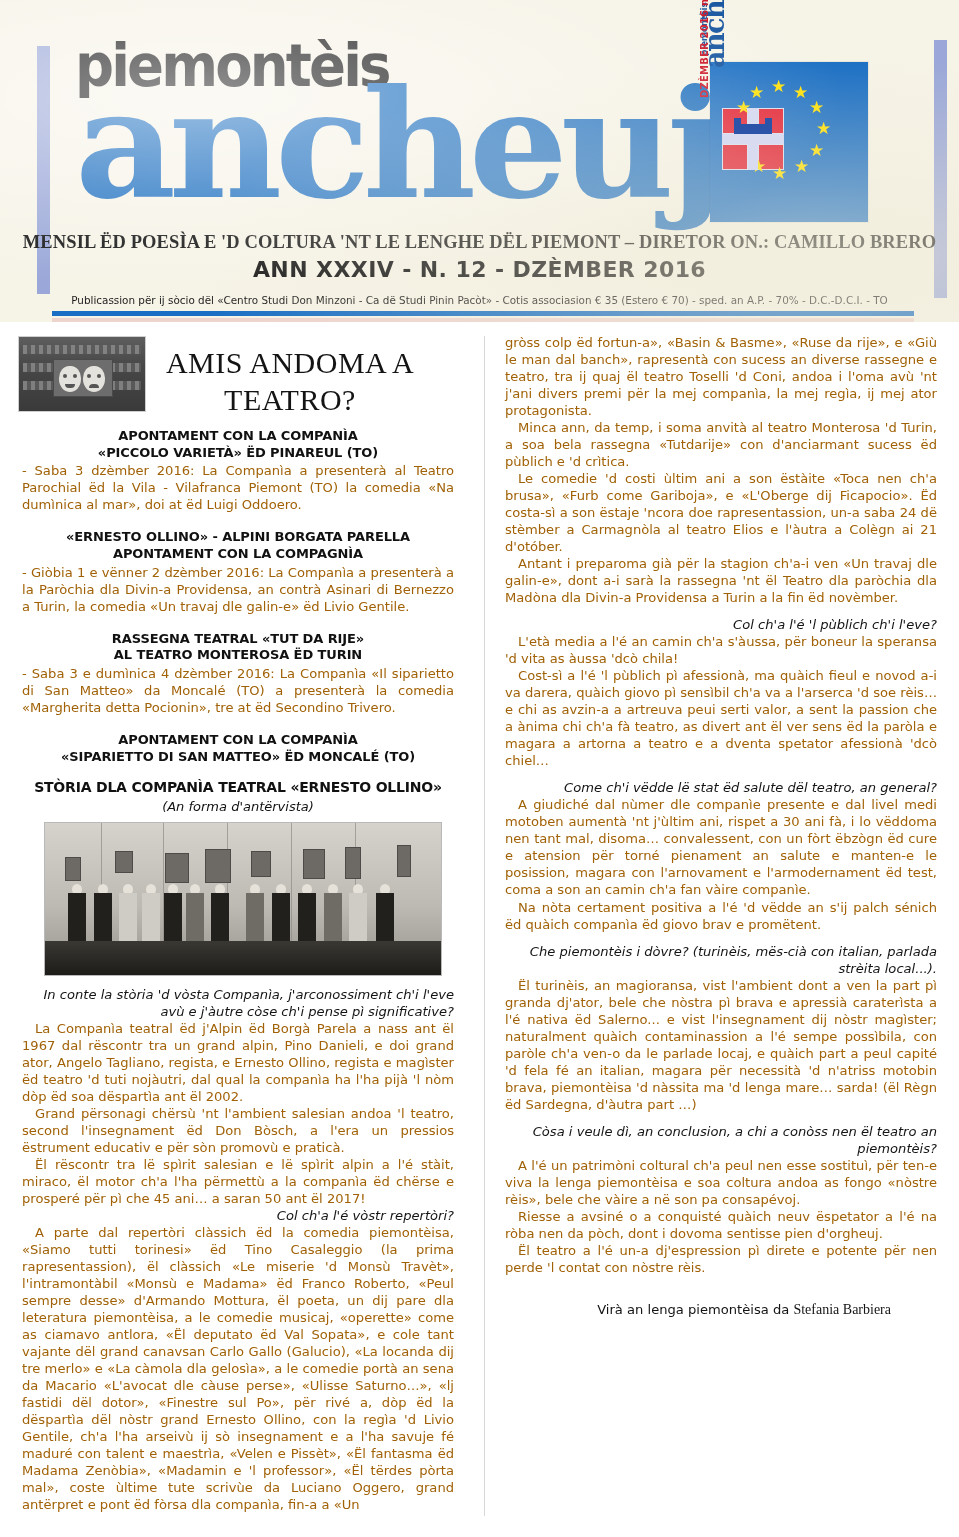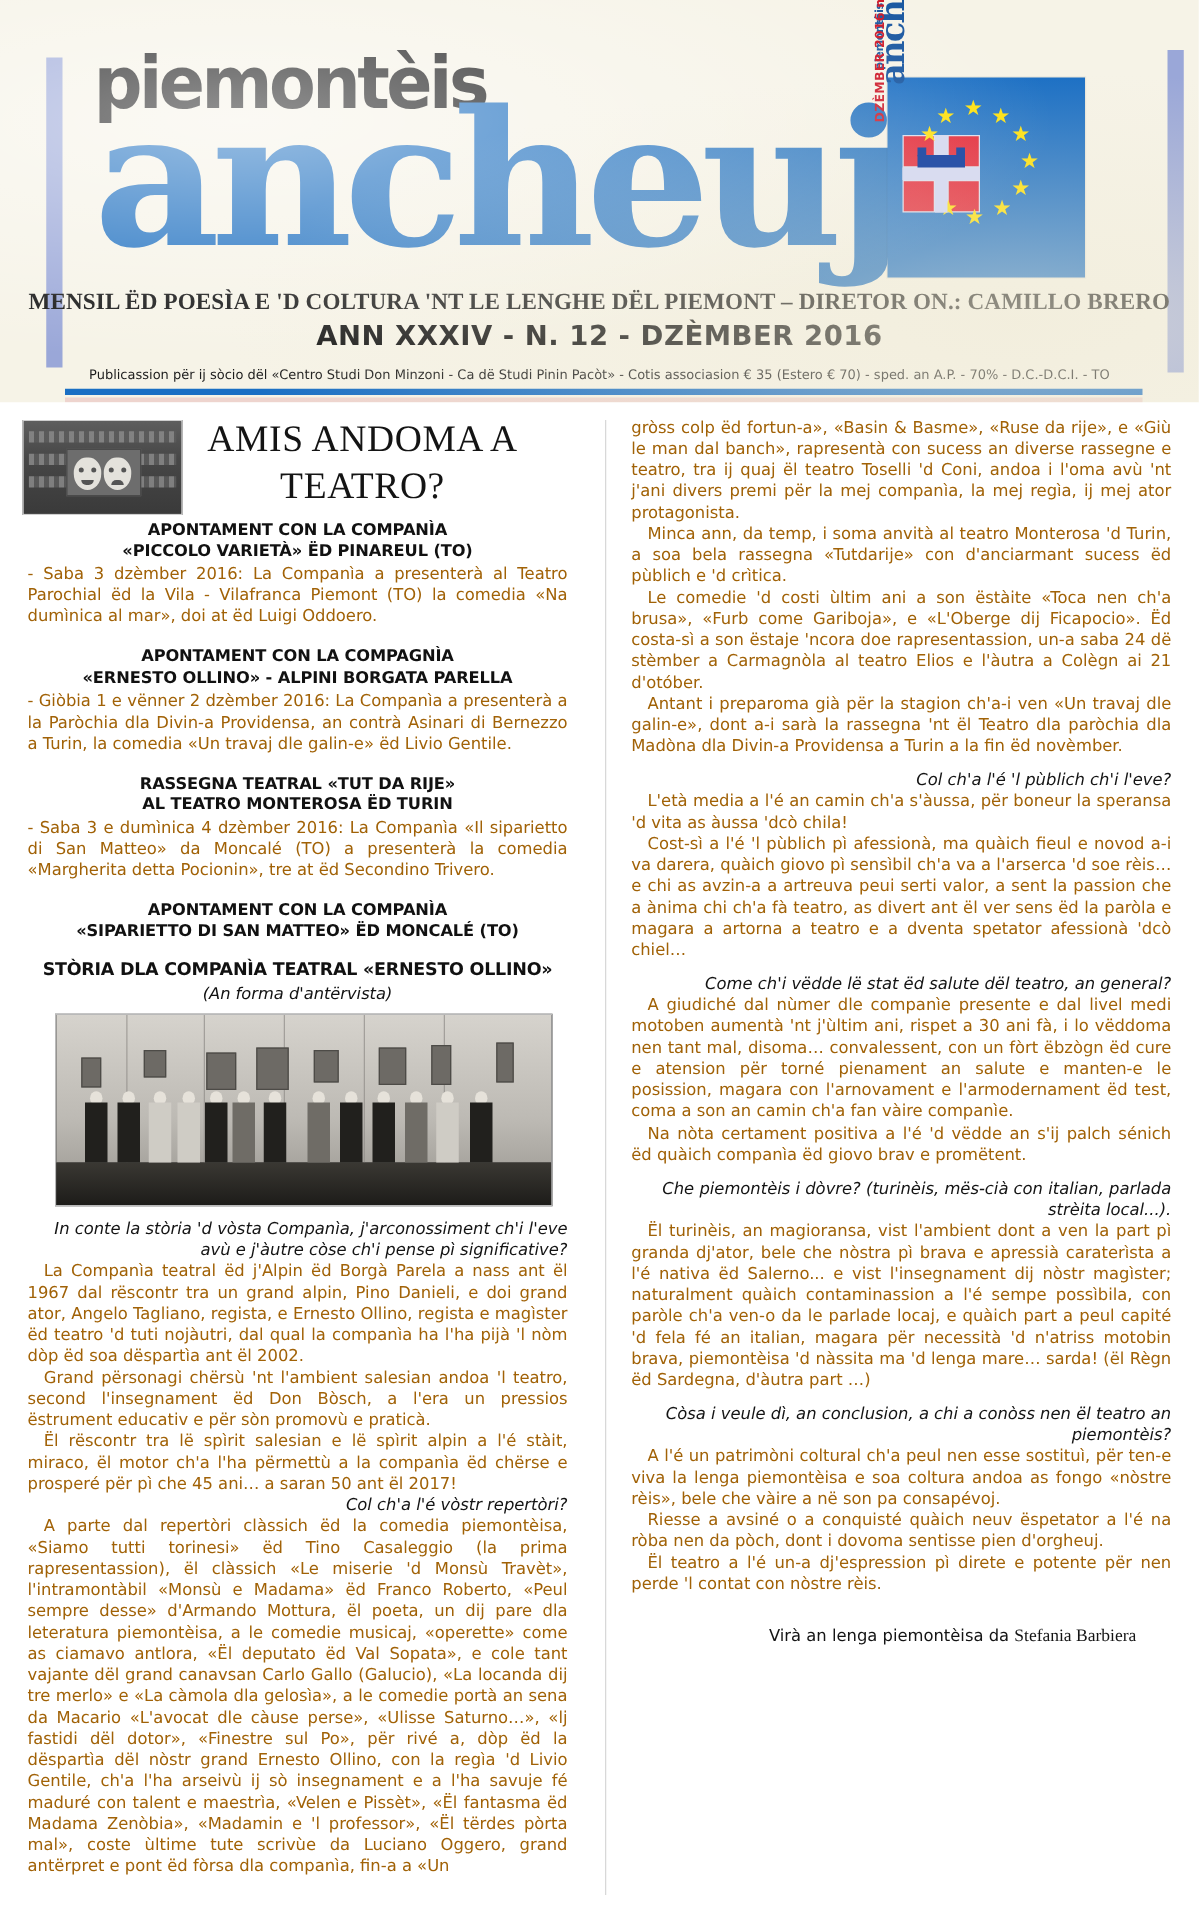--- a/index.html
+++ b/index.html
@@ -160,21 +160,21 @@
   .col.right{left:505px;}
   #col-divider{
     position:absolute;left:484px;top:14px;width:1px;height:1180px;
     background:#d8d8d8;
   }
 
   .headline{
     font-family:"Liberation Serif", serif;
     font-size:30px;font-weight:normal;letter-spacing:.5px;
     color:#141414;text-align:center;line-height:1.22;
-    margin:0 0 4px 118px;width:300px;
+    margin:11px 0 4px 118px;width:300px;
   }
 
   #thumb-theatre{
     position:absolute;left:-4px;top:2px;
     width:126px;height:74px;
     background:#3a3a3a;
     border:1px solid #cfcfcf;
     overflow:hidden;
   }
   #thumb-theatre .hall{
@@ -234,21 +234,21 @@
   p.body.indent{text-indent:13px;}
   p.q{
     font-family:"DejaVu Sans", sans-serif;
     font-style:italic;font-size:13.1px;line-height:1.30;
     color:#141414;text-align:right;
     margin:10px 0 0 0;text-indent:11px;
   }
   p.sig{
     font-family:"Liberation Serif", serif;
     font-size:14px;color:#141414;text-align:right;
-    margin:26px 28px 0 0;
+    margin:26px 46px 0 0;
   }
   p.sig .lead{font-family:"DejaVu Sans", sans-serif;font-size:13.1px;}
 
   #photo-group{
     position:relative;
     width:396px;height:152px;margin:8px 0 7px 22px;
     background:#2e2e2e;border:1px solid #b9b9b9;
     overflow:hidden;
   }
   #photo-group .backwall{
@@ -356,22 +356,22 @@
 
     <h1 class="headline">AMIS ANDOMA A TEATRO?</h1>
 
     <div class="sec-title first">
       <div>APONTAMENT CON LA COMPANÌA</div>
       <div>«PICCOLO VARIETÀ» ËD PINAREUL (TO)</div>
     </div>
     <p class="body">- Saba 3 dzèmber 2016: La Companìa a presenterà al Teatro Parochial ëd la Vila - Vilafranca Piemont (TO) la comedia «Na dumìnica al mar», doi at ëd Luigi Oddoero.</p>
 
     <div class="sec-title">
+      <div>«ERNESTO OLLINO» - ALPINI BORGATA PARELLA</div>
       <div>APONTAMENT CON LA COMPAGNÌA</div>
-      <div>«ERNESTO OLLINO» - ALPINI BORGATA PARELLA</div>
     </div>
     <p class="body">- Giòbia 1 e vënner 2 dzèmber 2016: La Companìa a presenterà a la Paròchia dla Divin-a Providensa, an contrà Asinari di Bernezzo a Turin, la comedia «Un travaj dle galin-e» ëd Livio Gentile.</p>
 
     <div class="sec-title">
       <div>RASSEGNA TEATRAL «TUT DA RIJE»</div>
       <div>AL TEATRO MONTEROSA ËD TURIN</div>
     </div>
     <p class="body">- Saba 3 e dumìnica 4 dzèmber 2016: La Companìa «Il siparietto di San Matteo» da Moncalé (TO) a presenterà la comedia «Margherita detta Pocionin», tre at ëd Secondino Trivero.</p>
 
     <div class="sec-title">

